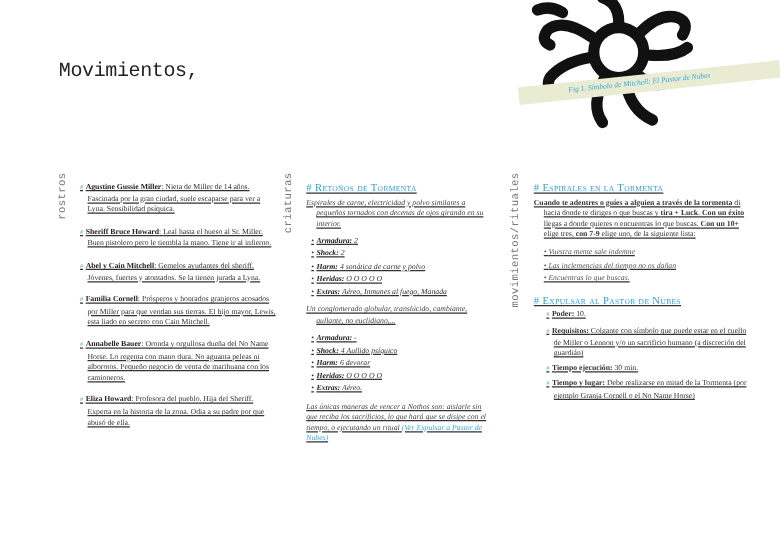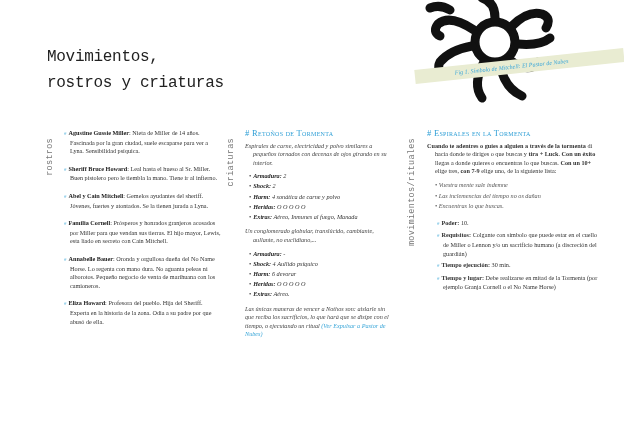--- a/index.html
+++ b/index.html
@@ -15,21 +15,21 @@
   .title span { display: block; }
 
   .emblem { position: absolute; left: 410px; top: 0; width: 170px; height: 110px; }
   .caption-band {
     position: absolute; left: 415px; top: 70px; width: 210px; height: 14px;
     background: #e9ecd2; transform: rotate(-6deg); transform-origin: left center;
     font-family: "Liberation Serif", serif; font-style: italic; font-size: 6px;
     color: #3aa6d8; padding-left: 40px; line-height: 14px; white-space: nowrap;
   }
 
-  .col { position: absolute; top: 129px; font-size: 6.2px; line-height: 8.6px; }
+  .col { position: absolute; top: 146px; font-size: 6.2px; line-height: 8.6px; text-decoration: underline; }
   .col1 { left: 64px; width: 158px; }
   .col2 { left: 245px; width: 150px; }
   .col3 { left: 427px; width: 175px; }
 
   .vlabel {
     position: absolute; font-family: "Liberation Mono", monospace; font-size: 8.5px;
     color: #777; writing-mode: vertical-rl; transform: rotate(180deg); letter-spacing: 0.3px;
   }
   .vl1 { left: 45px; top: 138px; }
   .vl2 { left: 226px; top: 138px; }
@@ -55,21 +55,20 @@
   ul.opts li { font-style: italic; margin-bottom: 2px; }
   ul.ritual { list-style: none; padding-left: 10px; }
   ul.ritual li { padding-left: 6px; text-indent: -6px; margin-bottom: 3px; }
   ul.ritual .hash { color: #3aa6d8; font-size: 5px; margin-right: 2px; }
 </style>
 </head>
 <body>
 
 <h1 class="title">
   <span>Movimientos,</span>
-  <span>rostros y criaturas</span>
 </h1>
 
 <div class="emblem">
   <svg width="170" height="110" viewBox="0 0 170 110">
     <g fill="none" stroke="#111" stroke-width="9" stroke-linecap="round">
       <circle cx="85" cy="42" r="20"></circle>
       <path d="M85 18 Q85 2 72 -2"></path>
       <path d="M102 26 Q118 10 132 14 Q142 18 136 28"></path>
       <path d="M108 44 Q130 46 140 38"></path>
       <path d="M100 60 Q118 74 128 62"></path>
@@ -121,19 +120,20 @@
 
 <div class="col col3">
   <h3># Espirales en la Tormenta</h3>
   <p class="strong-p"><b>Cuando te adentres o guíes a alguien a través de la tormenta</b><span> di hacia donde te diriges o que buscas y </span><b>tira + Luck</b><span>. </span><b>Con un éxito</b><span> llegas a donde quieres o encuentras lo que buscas. </span><b>Con un 10+</b><span> elige tres, </span><b>con 7-9</b><span> elige uno, de la siguiente lista:</span></p>
   <ul class="opts">
     <li>• <span>Vuestra mente sale indemne</span></li>
     <li>• <span>Las inclemencias del tiempo no os dañan</span></li>
     <li>• <span>Encuentras lo que buscas.</span></li>
   </ul>
 
+  <h3># Expulsar al Pastor de Nubes</h3>
   <ul class="ritual">
     <li><span class="hash">#</span><b>Poder:</b> <span>10.</span></li>
     <li><span class="hash">#</span><b>Requisitos:</b> <span>Colgante con símbolo que puede estar en el cuello de Miller o Lennon y/o un sacrificio humano (a discreción del guardián)</span></li>
     <li><span class="hash">#</span><b>Tiempo ejecución:</b> <span>30 min.</span></li>
     <li><span class="hash">#</span><b>Tiempo y lugar:</b> <span>Debe realizarse en mitad de la Tormenta (por ejemplo Granja Cornell o el No Name Horse)</span></li>
   </ul>
 </div>
 
 </body></html>

